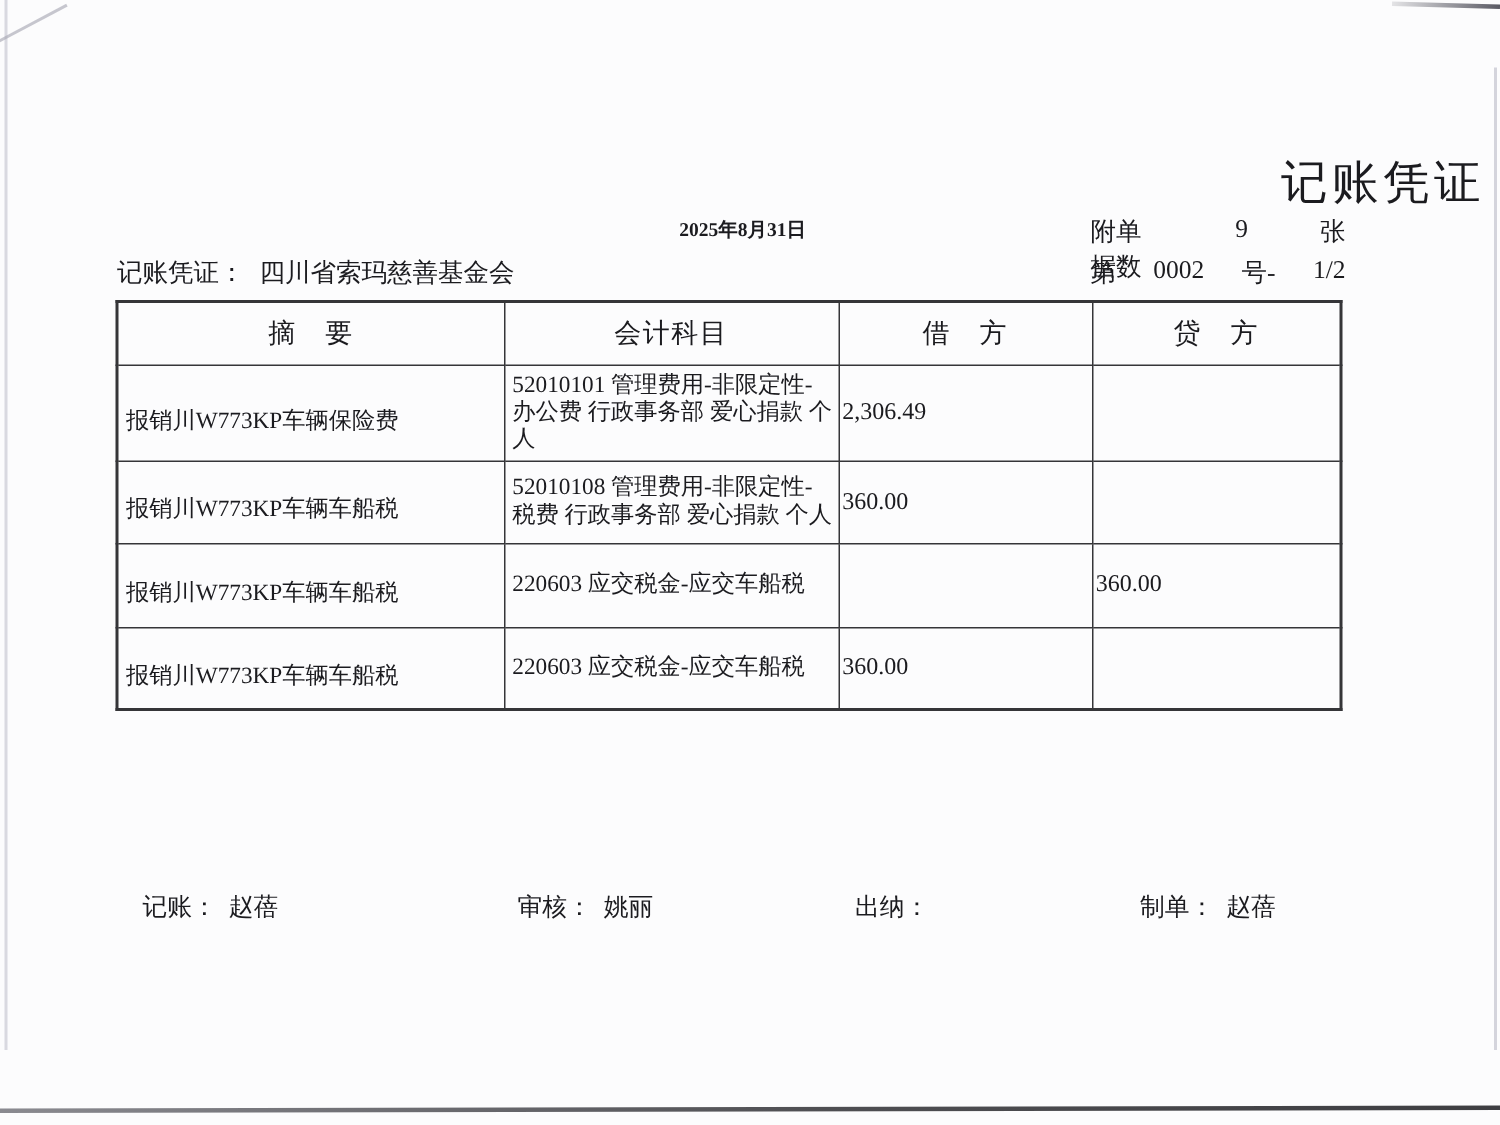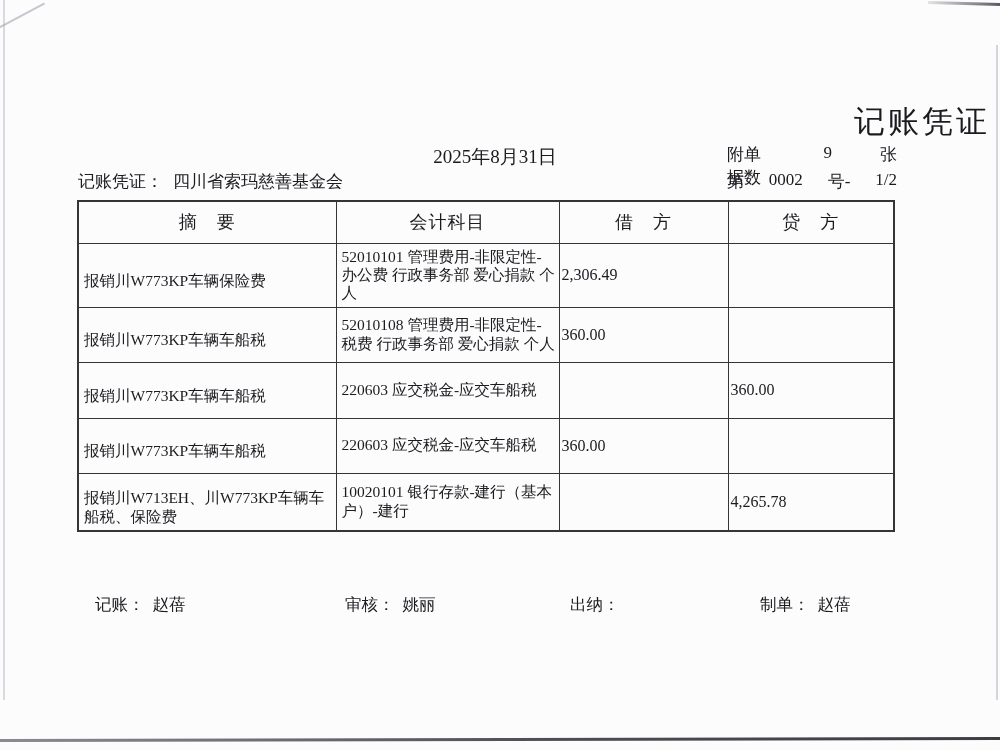--- a/index.html
+++ b/index.html
@@ -35,21 +35,21 @@
     background: linear-gradient(to right, rgba(90,90,100,.15), #5a5a64);
     transform: rotate(1.6deg);
   }
   
   .title {
     position: absolute; left: 0; top: 101px; width: 990px;
     text-align: right; font-size: 31px; font-weight: normal; letter-spacing: 3px;
   }
   .date {
     position: absolute; left: 0; top: 144px; width: 990px;
-    text-align: center; font-size: 19px;
+    text-align: center; font-size: 13px; font-weight: bold;
   }
   .attach-row {
     position: absolute; left: 727px; top: 143px; width: 170px;
     display: flex; justify-content: space-between; font-size: 17px; gap: 48px;
   }
   .no-row {
     position: absolute; left: 727px; top: 170px; width: 170px;
     display: flex; justify-content: space-between; font-size: 17px;
   }
   .unit-row {
@@ -153,26 +153,20 @@
     <td class="account-cell">220603 应交税金-应交车船税</td>
     <td class="amount-cell"></td>
     <td class="amount-cell">360.00</td>
   </tr>
   <tr class="r4">
     <td class="summary-cell" colspan="2">报销川W773KP车辆车船税</td>
     <td class="account-cell">220603 应交税金-应交车船税</td>
     <td class="amount-cell">360.00</td>
     <td class="amount-cell"></td>
   </tr>
-  <tr class="r5">
-    <td class="summary-cell" colspan="2">报销川W713EH、川W773KP车辆车船税、保险费</td>
-    <td class="account-cell">10020101 银行存款-建行（基本户）-建行</td>
-    <td class="amount-cell"></td>
-    <td class="amount-cell">4,265.78</td>
-  </tr>
 </tbody>
   </table>
 
 <div class="signatures">
   <span class="sig sig-bookkeeper">
     <span>记账：</span><span class="sig-name">赵蓓</span>
   </span>
   <span class="sig sig-reviewer">
     <span>审核：</span><span class="sig-name">姚丽</span>
   </span>

